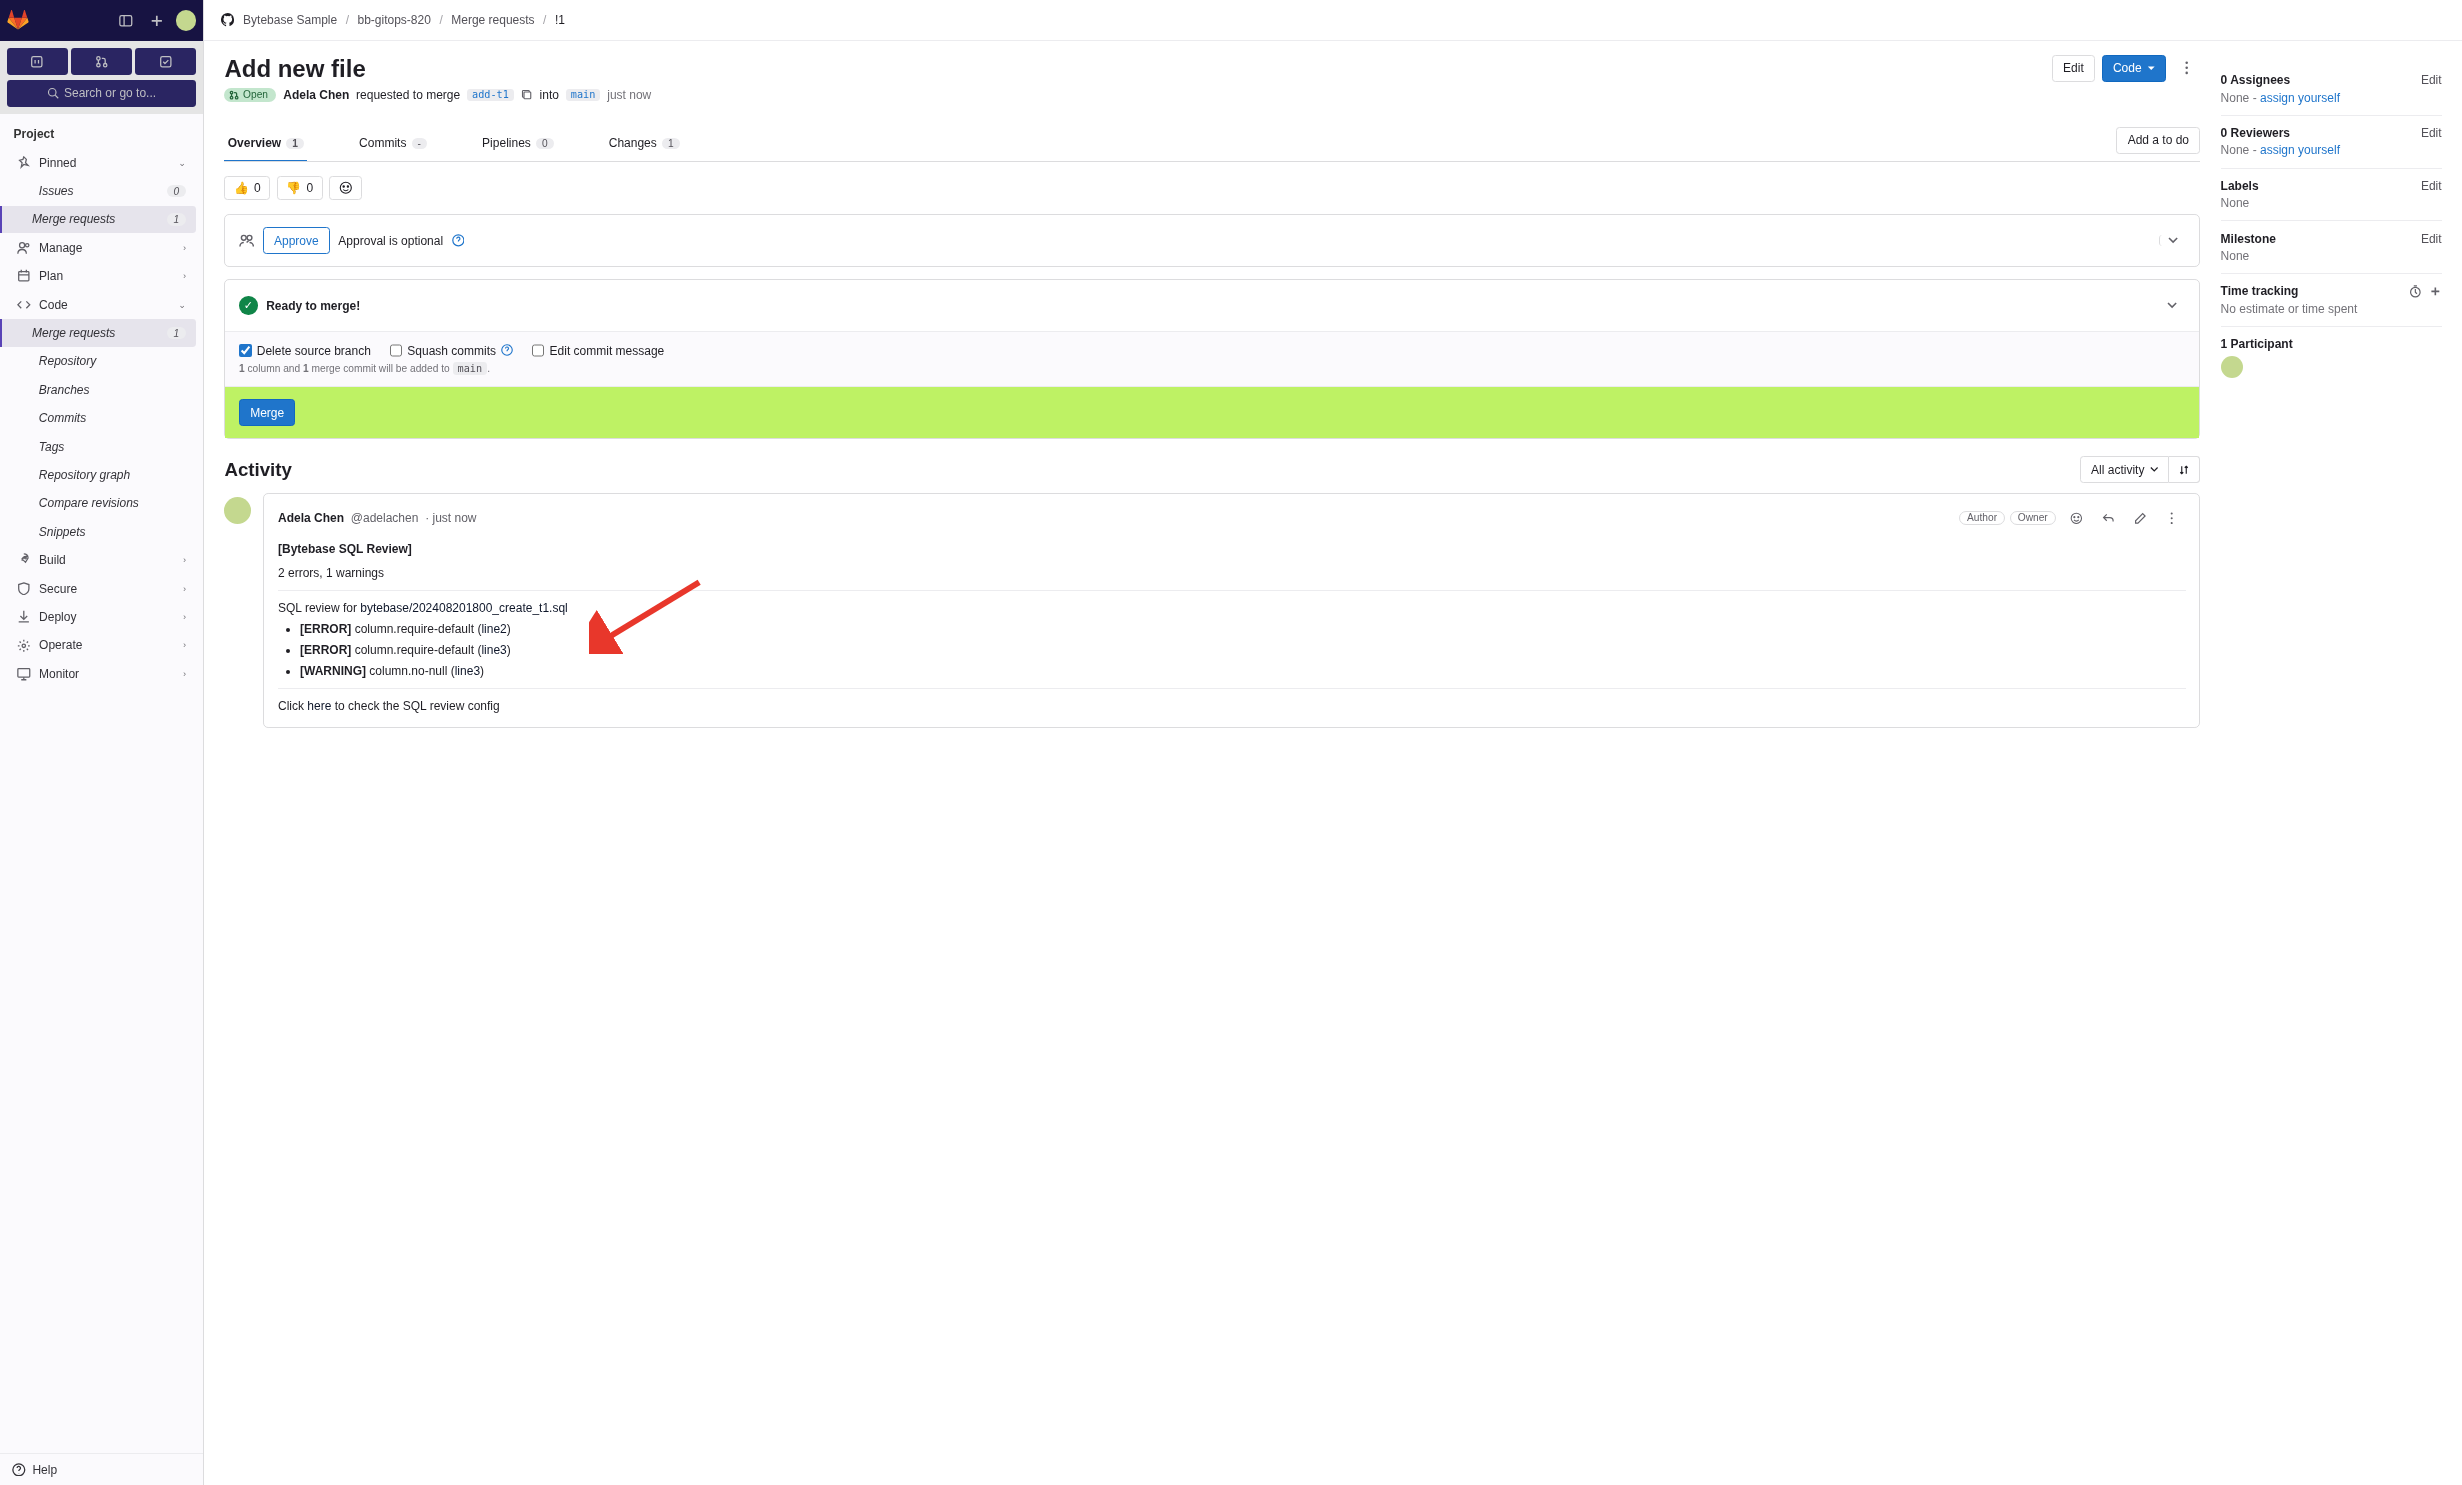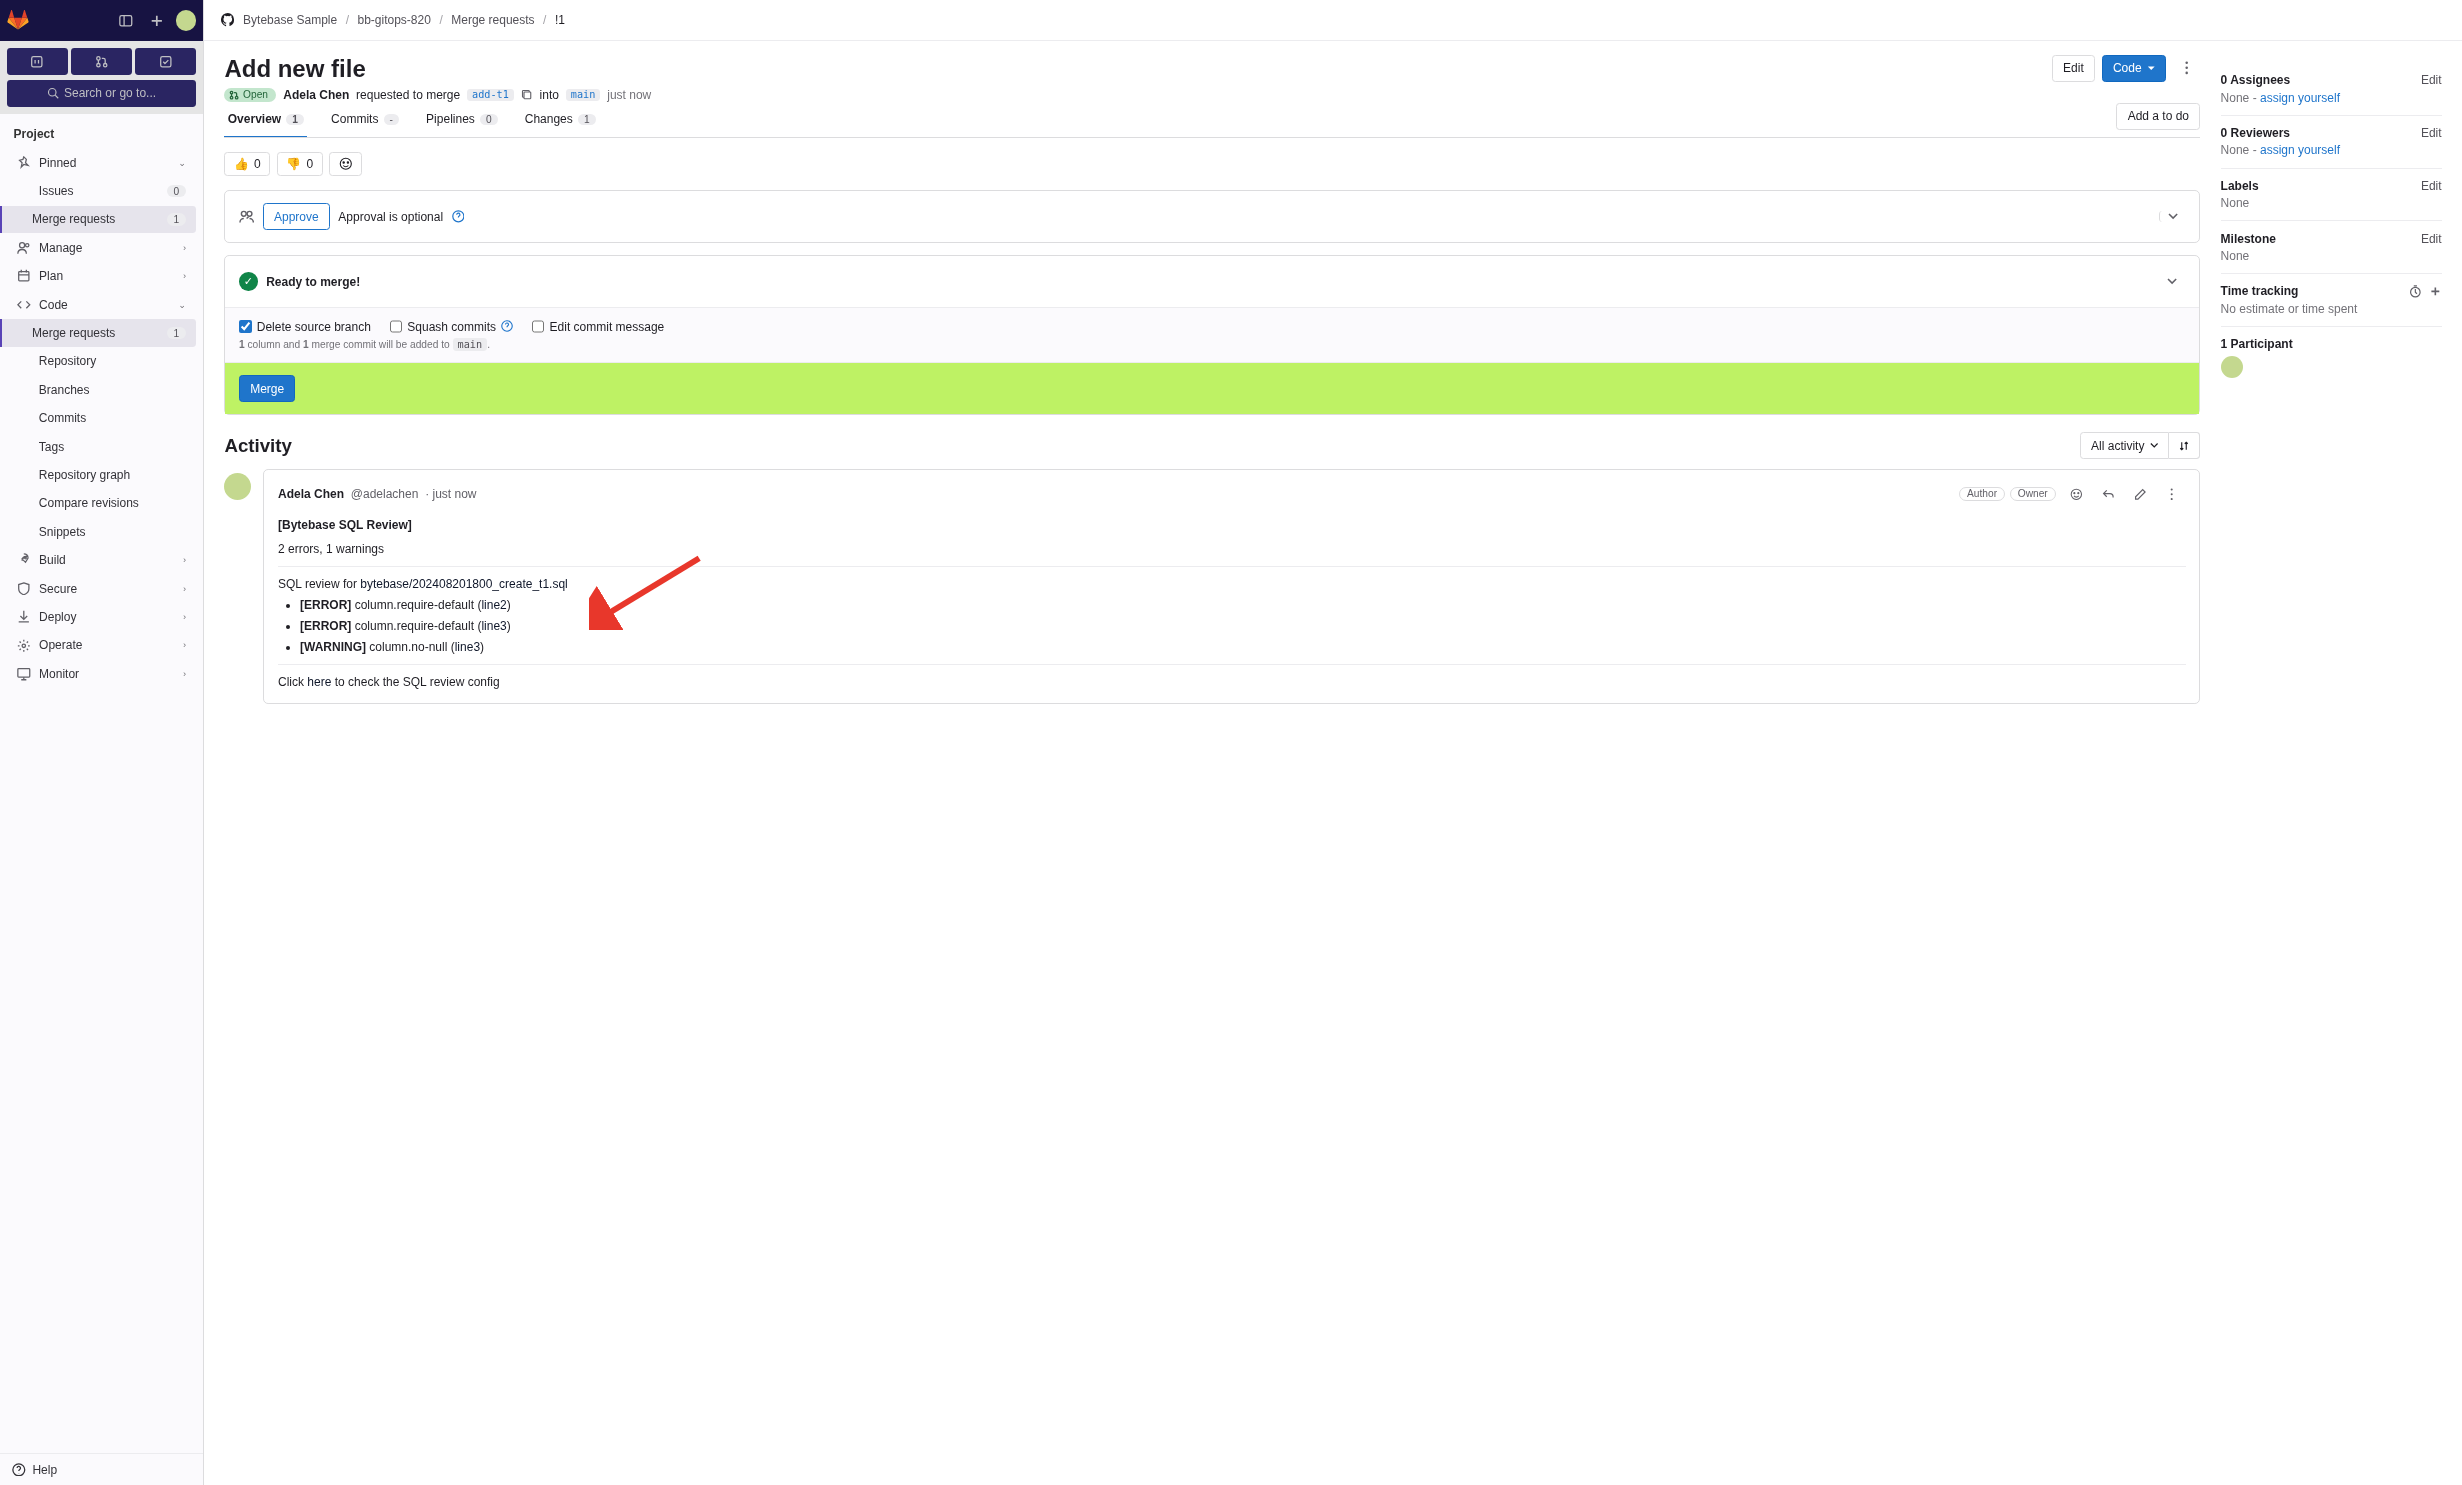--- a/index.html
+++ b/index.html
@@ -17,21 +17,21 @@
 .avatar { width: 20.4px; height: 20.4px; border-radius: 50%; background: #c4d88f; }
 .sidebar-header2 { background: #e5e5e5; padding: 6.8px; display: flex; gap: 5.1px; flex-direction: column; }
 .sidebar-header2 .row { display:flex; gap:3.4px; }
 .header-icon-btn { flex: 1; height: 27px; background: #2a2562; border-radius: 3.4px; display: flex; align-items: center; justify-content: center; color: #bfbfc3; cursor: pointer; }
 .search-box { height: 27px; background: #2a2562; border-radius: 3.4px; display: flex; align-items: center; justify-content: center; gap: 5.1px; color: #bfbfc3; cursor: pointer; }
 
 .sidebar-content { padding: 6.8px 0; flex: 1; overflow-y: auto; }
 .sidebar-section { padding: 6.8px 13.6px; font-weight: 600; color: #333; }
 .sidebar-group-header { cursor: pointer; }
 .sidebar-item { display: flex; align-items: center; gap: 8.5px; padding: 6.8px 10.2px; margin: 0.8px 6.8px; border-radius: 3.4px; cursor: pointer; color: #333238; }
-.sidebar-item.indent { padding-left: 32px; }
+.sidebar-item.indent { padding-left: 32px; font-style: italic; }
 .sidebar-item.active { background: #e6e4ec; font-weight: 500; border-left: 2.5px solid #5943b6; margin-left: 0; border-radius: 0 3.4px 3.4px 0; padding-left: 30px; }
 .sidebar-item .spacer { flex: 1; }
 .sidebar-item .badge { background: #ececef; color: #535158; border-radius: 8.5px; padding: 0.8px 6.8px; font-size: 10.2px; }
 .sidebar-item .chev { color: #737278; font-size: 9.3px; }
 .sidebar-item svg { color: #626168; flex-shrink: 0; }
 .help { padding: 8.5px 12px; border-top: 0.8px solid #ececef; display:flex; gap:6.8px; align-items:center; cursor:pointer; color:#333238;}
 
 
 .main { flex: 1; display: flex; flex-direction: column; overflow: auto; }
 .breadcrumb-bar { height: 41px; display: flex; align-items: center; padding: 0 17px; gap: 8.5px; border-bottom: 0.8px solid #ececef; font-size: 12px; }
@@ -49,21 +49,21 @@
 .header-actions { display:flex; gap:6.8px; align-items:center; }
 .btn { height: 27px; padding: 0 10.2px; border: 0.8px solid #dcdcde; border-radius: 3.4px; background: #fff; display:inline-flex; align-items:center; gap:5.1px; cursor:pointer; font-size:12px; color:#1f1e24; }
 .btn.primary { background:#1f75cb; border-color:#1068bf; color:#fff; }
 .icon-btn { width:27px; height:27px; display:flex; align-items:center; justify-content:center; cursor:pointer; color:#626168; border-radius:3.4px; }
 
 .mr-meta { display:flex; align-items:center; gap:6.8px; margin-top: 3.4px; flex-wrap:wrap; }
 .status-badge { background:#c3e6cd; color:#24663b; border-radius:10.2px; padding: 1.7px 8.5px 1.7px 5.1px; font-size:10.2px; display:inline-flex; align-items:center; gap:3.4px; }
 .code-inline { font-family: Menlo,Consolas,monospace; background:#ececef; padding:0.8px 5.1px; border-radius:3.4px; font-size:10.2px; color:#1f75cb; }
 .mr-meta .muted { color:#737278; }
 
-.tabs { display:flex; border-bottom: 0.8px solid #dcdcde; margin-top: 0; }
+.tabs { display:flex; border-bottom: 0.8px solid #dcdcde; margin-top: 24px; gap: 28px; }
 .tab { padding: 10.2px 3.4px; margin-right: 20.4px; cursor:pointer; display:flex; align-items:center; gap:5.1px; color:#1f1e24; border-bottom: 1.7px solid transparent; }
 .tab.active { font-weight:600; border-bottom-color:#1f75cb; }
 .tab .count { background:#ececef; border-radius:8.5px; padding:0 6px; font-size:10.2px; color:#535158; }
 .tabs-actions { margin-left:auto; display:flex; align-items:center; padding-bottom:6.8px; }
 
 .reactions { display:flex; gap:6.8px; margin: 13.6px 0; }
 .reaction-btn { border:0.8px solid #dcdcde; border-radius:3.4px; padding:4.2px 8.5px; display:flex; align-items:center; gap:5.1px; cursor:pointer; font-size:12px; }
 
 .card { border:0.8px solid #dcdcde; border-radius:5.1px; margin-bottom: 12px; }
 .card-sec { padding: 12px 13.6px; border-bottom: 0.8px solid #ececef; display:flex; align-items:center; gap:8.5px; }

